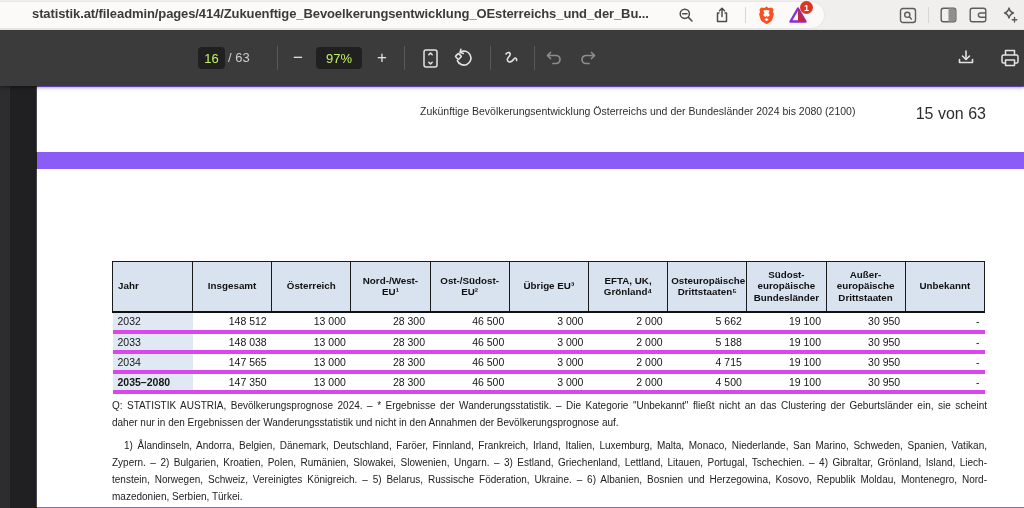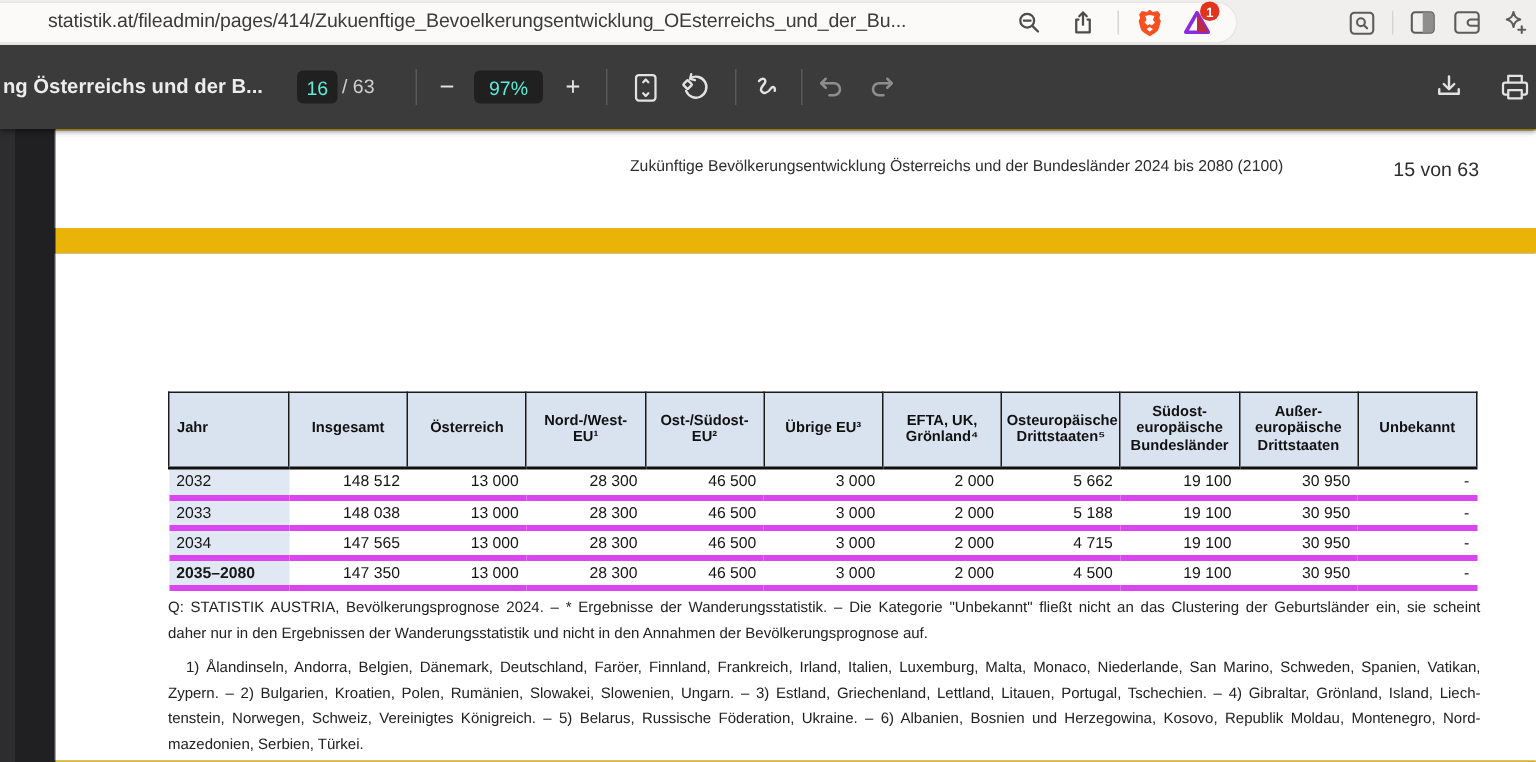--- a/index.html
+++ b/index.html
@@ -4,54 +4,54 @@
 <style>
   * { margin:0; padding:0; box-sizing:border-box; }
   html,body { width:1024px; height:508px; overflow:hidden;
     font-family:"Liberation Sans", sans-serif; background:#232326; }
 
   
   .topbar { position:absolute; left:0; top:0; width:1024px; height:30px;
     background:#f1efee; border-bottom:1px solid #e4e2e1; z-index:30; }
   .urlfield { position:absolute; left:-24px; top:2px; width:848px; height:26px;
     background:#fbfaf9; border-radius:13px; box-shadow:0 0 0 1px #e9e7e6; }
-  .url-text { position:absolute; left:32px; top:6px; font-size:13px; font-weight:400;
+  .url-text { position:absolute; left:32px; top:6px; font-size:13px; font-weight:700;
     color:#3d3b3a; letter-spacing:-0.1px; white-space:nowrap; }
   .tb-ic { position:absolute; top:5px; width:20px; height:20px; display:flex;
     align-items:center; justify-content:center; }
   .tb-divider { position:absolute; top:7px; width:1px; height:16px; background:#d8d6d5; }
   .badge { position:absolute; left:12px; top:-4px; min-width:13px; height:13px;
     background:#e3331c; color:#fff; border-radius:7px; font-size:9px; font-weight:700;
     display:flex; align-items:center; justify-content:center; padding:0 2px; }
 
   
   .pdfbar { position:absolute; left:0; top:30px; width:1024px; height:56px;
     background:#3b3b3c; z-index:25; box-shadow:0 1px 4px rgba(0,0,0,.5); }
   .pdf-title { position:absolute; left:2px; top:20px; font-size:13.5px; font-weight:700;
     color:#ececec; white-space:nowrap; }
   .pill { position:absolute; top:17px; height:22px; background:#202021; border-radius:4px;
-    color:#5eead4; font-size:13px; display:flex; align-items:center; justify-content:center; }
+    color:#bef264; font-size:13px; display:flex; align-items:center; justify-content:center; }
   .bar-txt { position:absolute; top:20px; color:#cfcfcf; font-size:13px; }
   .bar-divider { position:absolute; top:16px; width:1px; height:24px; background:#59595b; }
   .bar-btn { position:absolute; top:14px; width:28px; height:28px; display:flex;
     align-items:center; justify-content:center; color:#e3e3e3; font-size:17px; }
   .muted { color:#8d8d8d; }
 
   
   .viewer { position:absolute; left:0; top:86px; width:1024px; height:422px;
-    background:#eab308; }
+    background:#8b5cf6; }
   .edge-a { position:absolute; left:0; top:0; width:10px; height:422px; background:#2d2d30; }
   .edge-b { position:absolute; left:10px; top:0; width:27px; height:422px; background:#202023; }
   .page { position:absolute; left:37px; background:#ffffff; width:987px;
     box-shadow:-1px 0 0 #4a4a4d; }
   .page-top { top:1px; height:65px; }
   .page-main { top:83px; height:338px; }
 
   .pfoot-title { position:absolute; left:383px; top:18px; font-size:10.5px; color:#2e2e2e; }
-  .pfoot-num  { position:absolute; right:38px; top:18px; font-size:13px; color:#2e2e2e; }
+  .pfoot-num  { position:absolute; right:38px; top:18px; font-size:16px; color:#2e2e2e; }
 
   
   .stat-table { position:absolute; left:75px; top:92px; width:873px;
     border-collapse:collapse; table-layout:fixed; }
   .stat-table col.c0 { width:80px; }
   .stat-table th { background:#d9e3f0; border:1px solid #1b1b1b; border-bottom:2px solid #111;
     font-size:9.8px; font-weight:700; color:#111; text-align:center; vertical-align:middle;
     height:50px; padding:2px 3px; line-height:1.2; }
   .stat-table th.first { text-align:left; padding-left:5px; }
   .stat-table td { border-bottom:4px solid #d946ef; font-size:10.5px; color:#151515;
@@ -128,21 +128,20 @@
   <div class="tb-ic" style="left:1000px;">
     <svg width="18" height="18" viewBox="0 0 18 18" fill="none" stroke="#5d5c5b" stroke-width="1.4" stroke-linejoin="round" stroke-linecap="round">
       <path d="M8 2 C8.6 5 9.5 6 12.5 7 C9.5 8 8.6 9 8 12 C7.4 9 6.5 8 3.5 7 C6.5 6 7.4 5 8 2 Z"></path>
       <line x1="13.5" y1="11.5" x2="13.5" y2="16"></line>
         <line x1="11.2" y1="13.8" x2="15.8" y2="13.8"></line>
     </svg>
   </div>
 </div>
 
 <div class="pdfbar">
-  <div class="pdf-title">ng Österreichs und der B...</div>
 
   <div class="pill" style="left:198px; width:27px;">16</div>
   <div class="bar-txt" style="left:228px;">/ 63</div>
 
   <div class="bar-divider" style="left:277px;"></div>
 
   <div class="bar-btn" style="left:284px;">−</div>
   <div class="pill" style="left:316px; width:46px;">97%</div>
   <div class="bar-btn" style="left:368px;">+</div>
 

